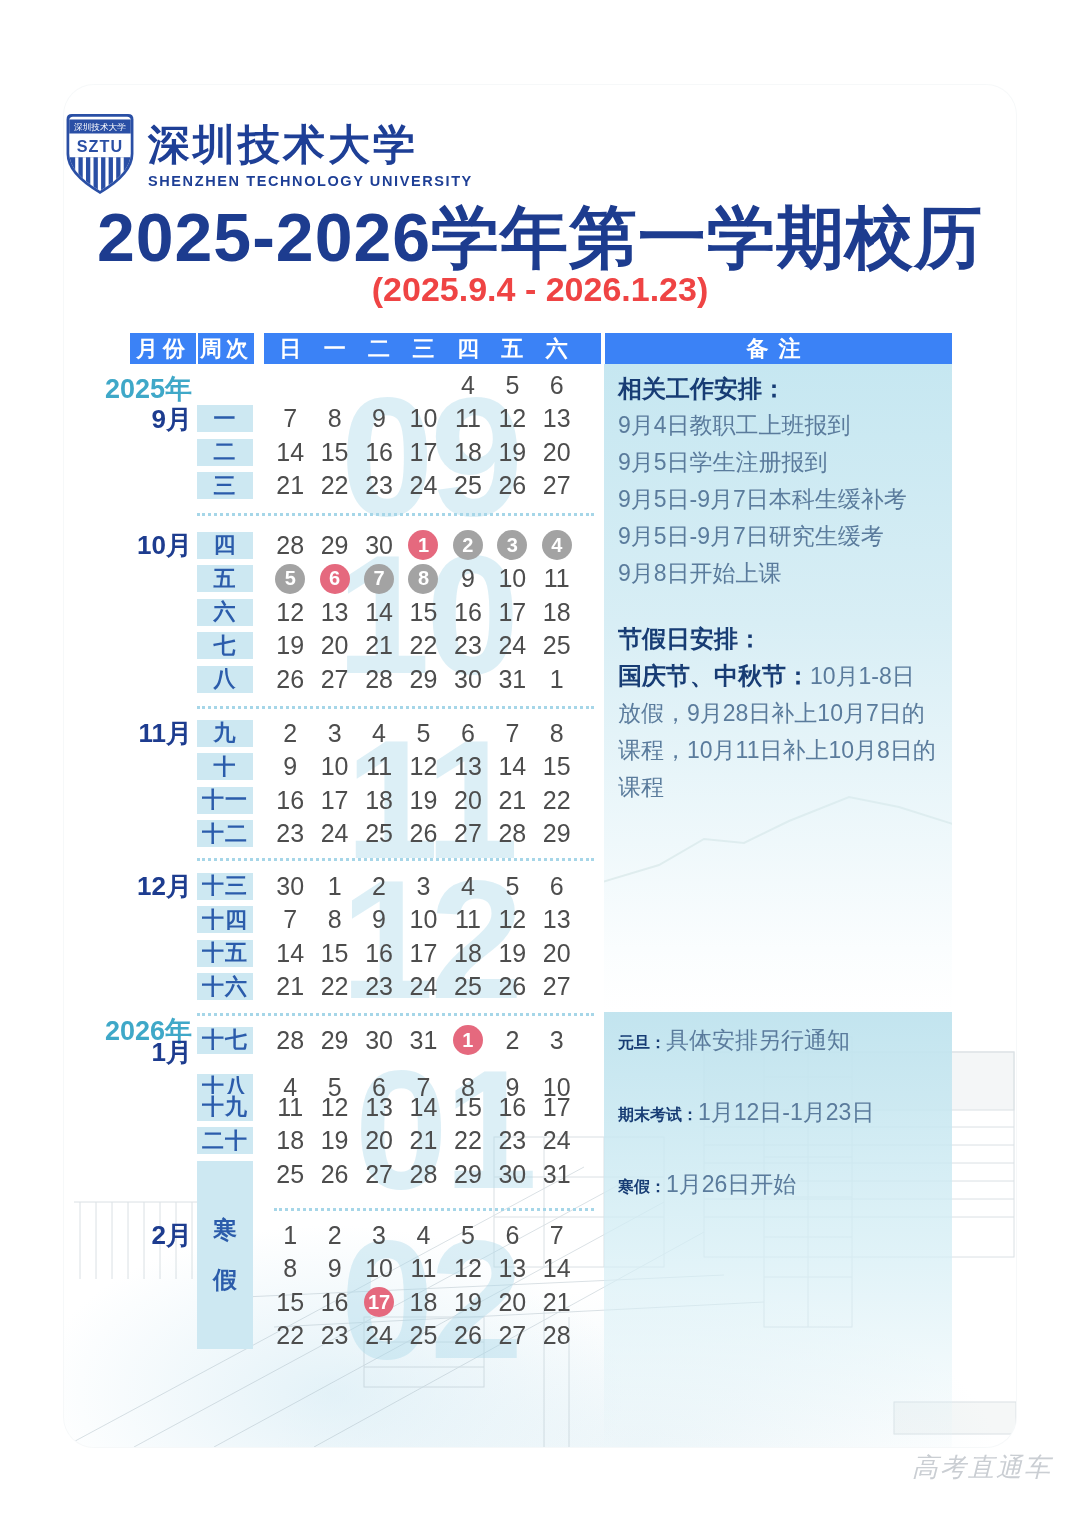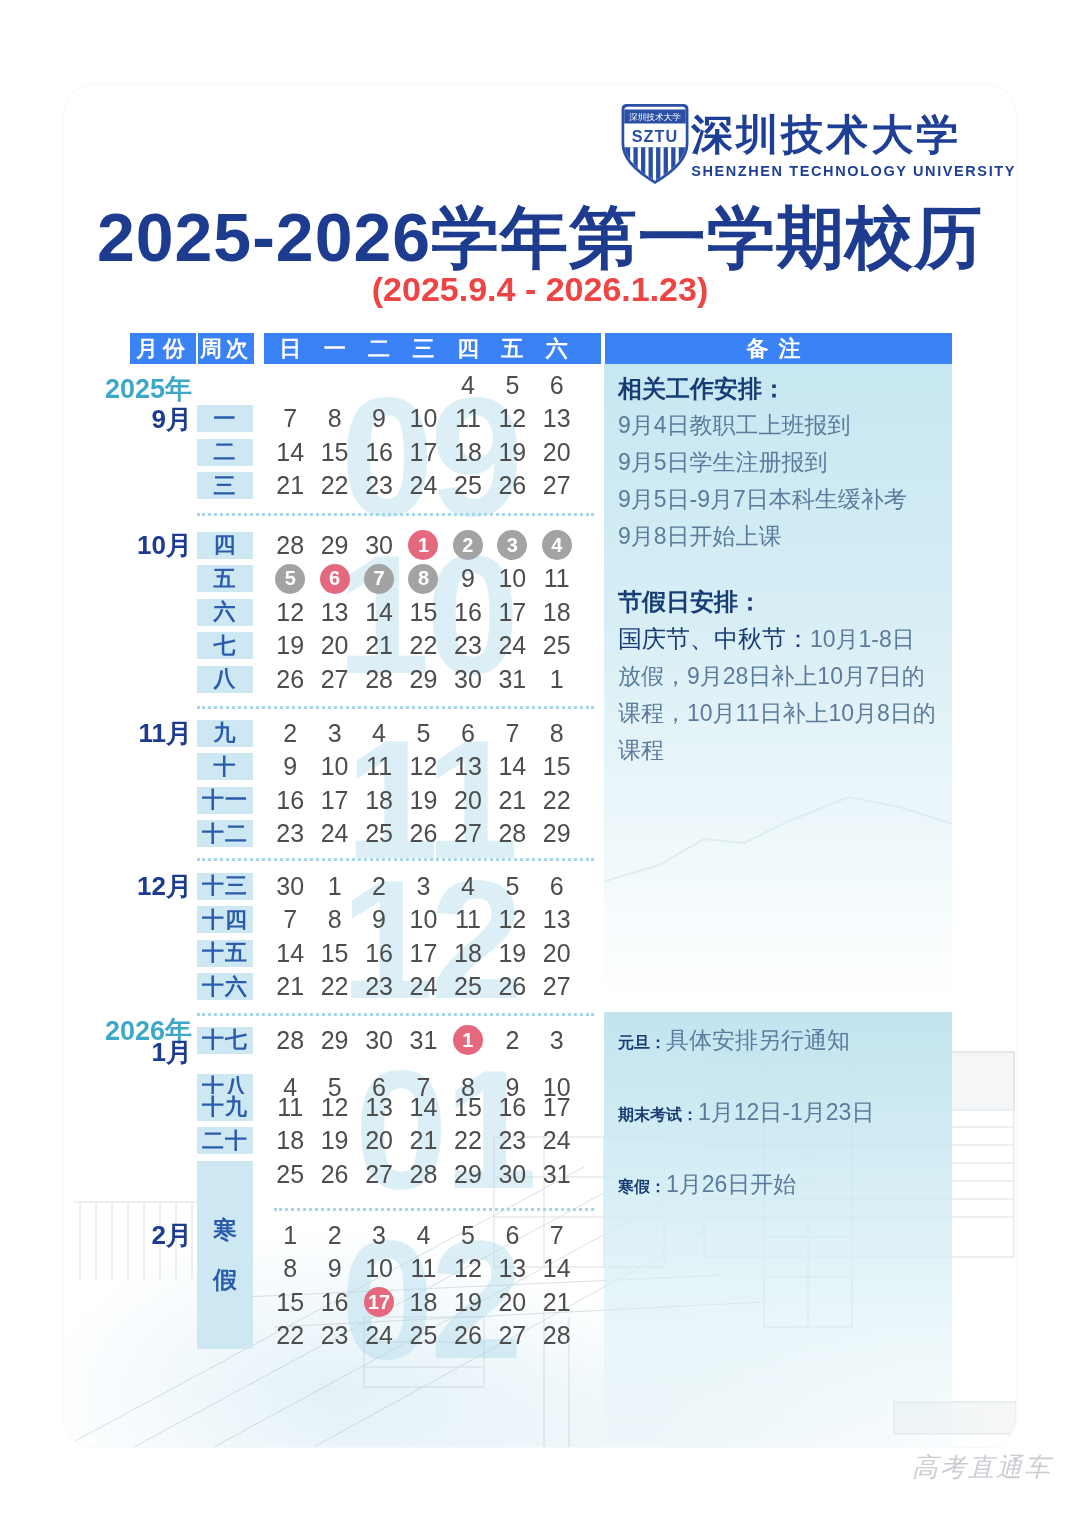--- a/index.html
+++ b/index.html
@@ -4,21 +4,21 @@
 <style>
   * { margin:0; padding:0; box-sizing:border-box; }
   html,body { width:1080px; height:1514px; }
   body { position:relative; background:#ffffff; font-family:"Liberation Sans", sans-serif; overflow:hidden; }
 
   .card { position:absolute; left:64px; top:85px; width:952px; height:1362px;
           background:#ffffff; border-radius:30px; overflow:hidden;
           box-shadow:0 0 0 1px rgba(180,195,205,0.12); }
 
   
-  .logo-row { position:absolute; left:0; top:18px; width:100%; display:flex; justify-content:flex-end; align-items:center; }
+  .logo-row { position:absolute; left:0; top:28px; width:100%; display:flex; justify-content:flex-start; align-items:center; gap:12px; }
   .logo-svg { width:72px; height:82px; flex:0 0 auto; }
   .uni-text { display:flex; flex-direction:column; }
   .uni-cn { font-size:42px; font-weight:800; color:#1e3f96; letter-spacing:3px; line-height:50px; }
   .uni-en { font-size:14.5px; font-weight:700; color:#1e3f96; letter-spacing:1.6px; margin-top:3px; }
   .main-title { position:absolute; left:0; top:108px; width:100%; text-align:center;
                 font-size:68px; font-weight:900; color:#1d3c8f; letter-spacing:1px; }
   .sub-title { position:absolute; left:0; top:185px; width:100%; text-align:center;
                font-size:34px; font-weight:700; color:#ef4444; }
 
   
@@ -62,21 +62,21 @@
   
   .notes-block1 { position:absolute; left:540px; top:279px; width:348px; height:648px; z-index:1;
                   background:linear-gradient(180deg,#c6e7f1 0%,#d8eef5 40%,rgba(240,249,252,0.25) 92%,rgba(244,250,252,0) 100%);
                   padding:6px 16px 0 14px; }
   .notes-block2 { position:absolute; left:540px; top:927px; width:348px; height:435px; z-index:1;
                   background:linear-gradient(180deg,rgba(191,227,238,0.95) 0%,rgba(213,238,245,0.75) 55%,rgba(236,246,249,0.15) 100%); }
   .note-h    { font-size:24px; font-weight:800; color:#173c74; line-height:37px; }
   .note-line { font-size:23px; color:#5a7b9c; line-height:37px; }
   .note-h2   { margin-top:28px; }
   .note-para { font-size:23px; color:#5a7b9c; line-height:37px; }
-  .note-para b { font-size:24px; font-weight:400; color:#173c74; }
+  .note-para b { font-size:24px; font-weight:700; color:#173c74; }
   .note-item { position:absolute; left:14px; width:320px; font-size:23px; color:#5a7b9c; line-height:37px; }
   .note-item b { font-size:16px; font-weight:800; color:#173c74; }
   .ridge-svg { position:absolute; left:540px; top:690px; width:348px; height:130px; z-index:1; }
 
   
   .skyline { position:absolute; left:0; bottom:0; width:952px; height:430px; z-index:0; }
   .wash { position:absolute; left:0; bottom:0; width:952px; height:360px; z-index:0;
           background:
             radial-gradient(ellipse 420px 240px at 28% 85%, rgba(205,231,242,0.55), rgba(205,231,242,0) 70%),
             radial-gradient(ellipse 500px 220px at 60% 100%, rgba(214,234,242,0.45), rgba(214,234,242,0) 72%); }
@@ -539,20 +539,21 @@
 
   <svg class="ridge-svg" viewBox="0 0 348 130" fill="none">
     <path d="M-5,108 L55,90 L100,64 L140,68 L185,46 L245,22 L295,32 L352,50" stroke="#d9e6e3" stroke-width="2" opacity="0.9"></path>
   </svg>
 
   <div class="notes-block1">
     <div class="note-h">相关工作安排：</div>
     <div class="note-line">9月4日教职工上班报到</div>
     <div class="note-line">9月5日学生注册报到</div>
     <div class="note-line">9月5日-9月7日本科生缓补考</div>
+    <div class="note-line">9月5日-9月7日研究生缓考</div>
     <div class="note-line">9月8日开始上课</div>
     <div class="note-h note-h2">节假日安排：</div>
     <div class="note-para"><b>国庆节、中秋节：</b><span>10月1-8日放假，9月28日补上10月7日的课程，10月11日补上10月8日的课程</span></div>
   </div>
 
   <div class="notes-block2">
     <div class="note-item" style="top:10px"><b>元旦：</b><span>具体安排另行通知</span></div>
     <div class="note-item" style="top:82px"><b>期末考试：</b><span>1月12日-1月23日</span></div>
     <div class="note-item" style="top:154px"><b>寒假：</b><span>1月26日开始</span></div>
   </div>

